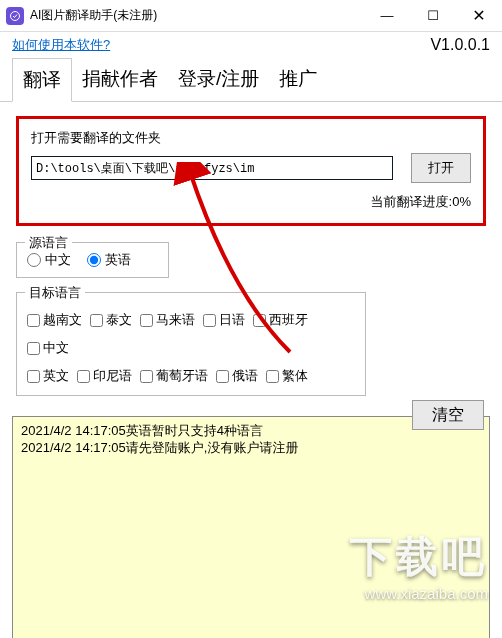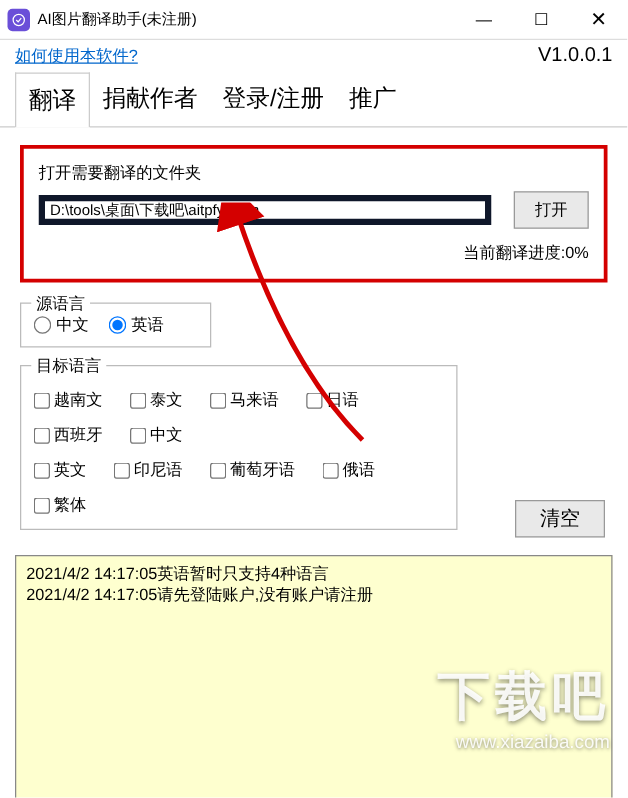--- a/index.html
+++ b/index.html
@@ -19,38 +19,38 @@
 
 .tabs { display: flex; padding: 0 12px; border-bottom: 1px solid #ccc; margin-top: 2px; }
 .tab { padding: 8px 10px; font-size: 19px; cursor: pointer; }
 .tab.active { border: 1px solid #ccc; border-bottom: 1px solid #fff; margin-bottom: -1px; background: #fff; }
 
 .content { padding: 14px 16px 10px 16px; position: relative; }
 
 .folder-box { border: 3px solid #d40000; padding: 10px 12px 12px 12px; position: relative; }
 .folder-row { display: flex; align-items: center; margin-top: 6px; }
 .folder-label { font-size: 13px; margin-bottom: 2px; }
-.path-input { flex: 1; height: 24px; border: 5px solid #0f172a; font-family: Liberation Sans, sans-serif; font-size: 12px; padding: 2px 4px; }
+.path-input { flex: 1; height: 24px; border: 1px solid #0f172a; font-family: Liberation Mono, monospace; font-size: 12px; padding: 2px 4px; }
 .open-btn { width: 60px; height: 30px; margin-left: 18px; background: #e9e9e9; border: 1px solid #999; font-size: 13px; }
 .progress-text { font-size: 13px; margin-top: 10px; text-align: right; }
 
 .arrow-svg { position: absolute; top: 162px; left: 120px; pointer-events: none; z-index: 10; }
 
 .lang-section { margin-top: 16px; position: relative; }
 .src-group { border: 1px solid #bbb; padding: 8px 10px 8px 10px; width: 153px; position: relative; }
 .src-group .legend { position: absolute; top: -9px; left: 8px; background: #fff; padding: 0 4px; font-size: 13px; }
 .radio-row { display: flex; gap: 16px; align-items: center; }
 .radio-row label { font-size: 13px; display: flex; align-items: center; gap: 4px; }
 .radio-row input { width: 14px; height: 14px; }
 
 .start-btn { position: absolute; left: 252px; top: -2px; width: 72px; height: 30px; background: #e9e9e9; border: 1px solid #999; font-size: 13px; }
 
 .target-group { border: 1px solid #bbb; padding: 18px 10px 10px 10px; width: 350px; margin-top: 14px; position: relative; }
 .target-group .legend { position: absolute; top: -9px; left: 8px; background: #fff; padding: 0 4px; font-size: 13px; }
-.check-row { display: flex; flex-wrap: wrap; gap: 10px 22px; }
+.check-row { display: flex; flex-wrap: wrap; gap: 10px 8px; }
 .check-row label { font-size: 13px; display: flex; align-items: center; gap: 3px; }
 .check-row input { width: 13px; height: 13px; }
 
 .clear-btn { position: absolute; right: 18px; top: 298px; width: 72px; height: 30px; background: #e9e9e9; border: 1px solid #999; font-size: 16px; }
 
 .log-area { margin: 10px 12px 0 12px; height: 232px; background: #feffcf; border: 1px solid #888; padding: 6px 8px; font-size: 13px; font-family: SimSun, monospace; line-height: 1.3; overflow: auto; }
 
 .watermark { position: absolute; bottom: 36px; right: 14px; width: 200px; text-align: right; pointer-events: none; }
 .watermark .big { font-size: 42px; font-weight: bold; letter-spacing: 4px; color: rgba(255,255,255,0.9); text-shadow: 0 2px 4px rgba(0,0,0,0.45); }
 .watermark .url { font-size: 15px; color: rgba(255,255,255,0.9); text-shadow: 0 1px 3px rgba(0,0,0,0.5); }

